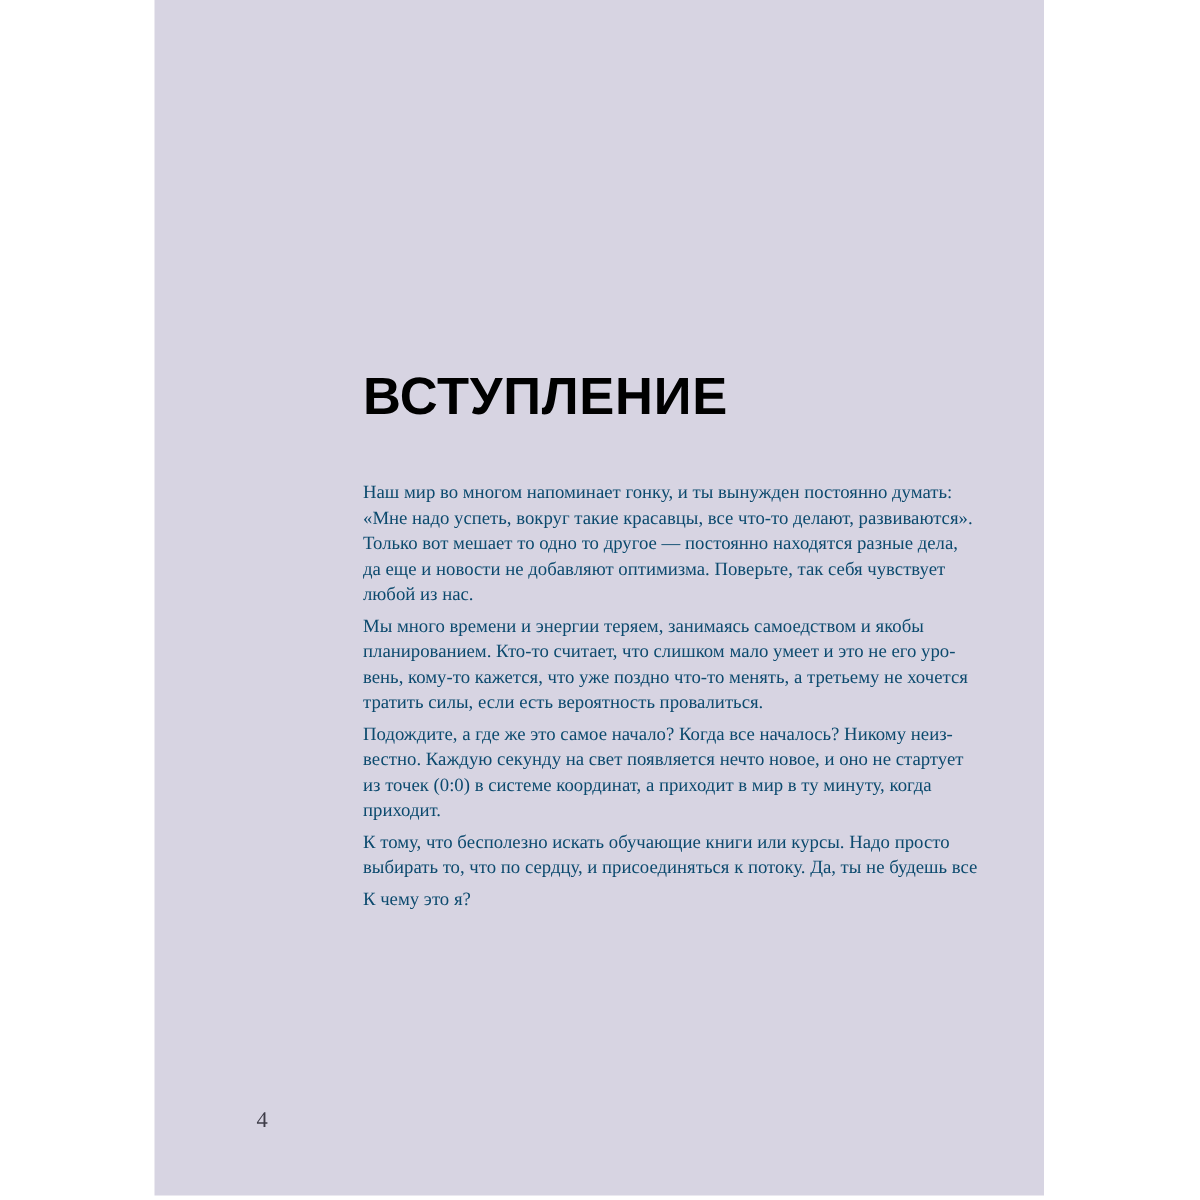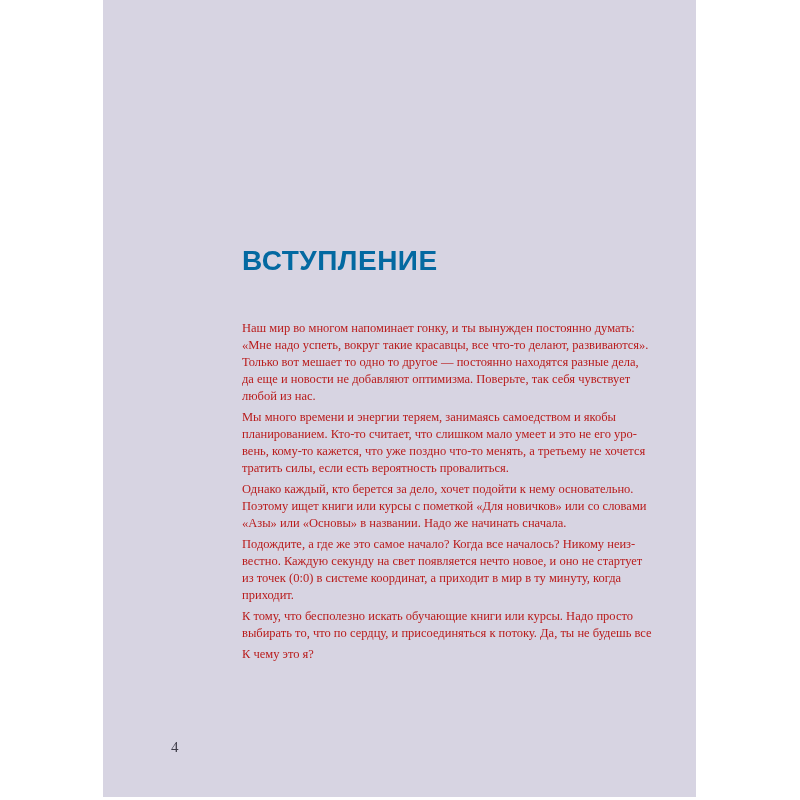--- a/index.html
+++ b/index.html
@@ -25,31 +25,31 @@
     height: 797px;
     background: #d7d4e2;
   }
   .chapter-title {
     position: absolute;
     left: 139px;
     top: 247px;
     margin: 0;
     font-family: "Liberation Sans", sans-serif;
     font-weight: 700;
-    font-size: 28px;
+    font-size: 35px;
     line-height: 1;
     letter-spacing: 0.5px;
-    color: #0369a1;
+    color: #000000;
   }
   .text-block {
     position: absolute;
     left: 139px;
     top: 320px;
     width: 454px;
-    color: #b91c1c;
+    color: #0c4a6e;
   }
   .text-block p {
     margin: 0 0 4px 0;
     font-family: "Liberation Serif", serif;
     font-size: 12.5px;
     line-height: 17px;
     white-space: pre;
     letter-spacing: 0px;
   }
   .page-number {
@@ -73,23 +73,20 @@
     <div class="text-block">
       <p>Наш мир во многом напоминает гонку, и ты вынужден постоянно думать:
 «Мне надо успеть, вокруг такие красавцы, все что-то делают, развиваются».
 Только вот мешает то одно то другое — постоянно находятся разные дела,
 да еще и новости не добавляют оптимизма. Поверьте, так себя чувствует
 любой из нас.</p>
       <p>Мы много времени и энергии теряем, занимаясь самоедством и якобы
 планированием. Кто-то считает, что слишком мало умеет и это не его уро-
 вень, кому-то кажется, что уже поздно что-то менять, а третьему не хочется
 тратить силы, если есть вероятность провалиться.</p>
-      <p>Однако каждый, кто берется за дело, хочет подойти к нему основательно.
-Поэтому ищет книги или курсы с пометкой «Для новичков» или со словами
-«Азы» или «Основы» в названии. Надо же начинать сначала.</p>
       <p>Подождите, а где же это самое начало? Когда все началось? Никому неиз-
 вестно. Каждую секунду на свет появляется нечто новое, и оно не стартует
 из точек (0:0) в системе координат, а приходит в мир в ту минуту, когда
 приходит.</p>
       <p>К тому, что бесполезно искать обучающие книги или курсы. Надо просто
 выбирать то, что по сердцу, и присоединяться к потоку. Да, ты не будешь все</p>
       <p>К чему это я?</p>
     </div>
 
     <div class="page-number">4</div>

